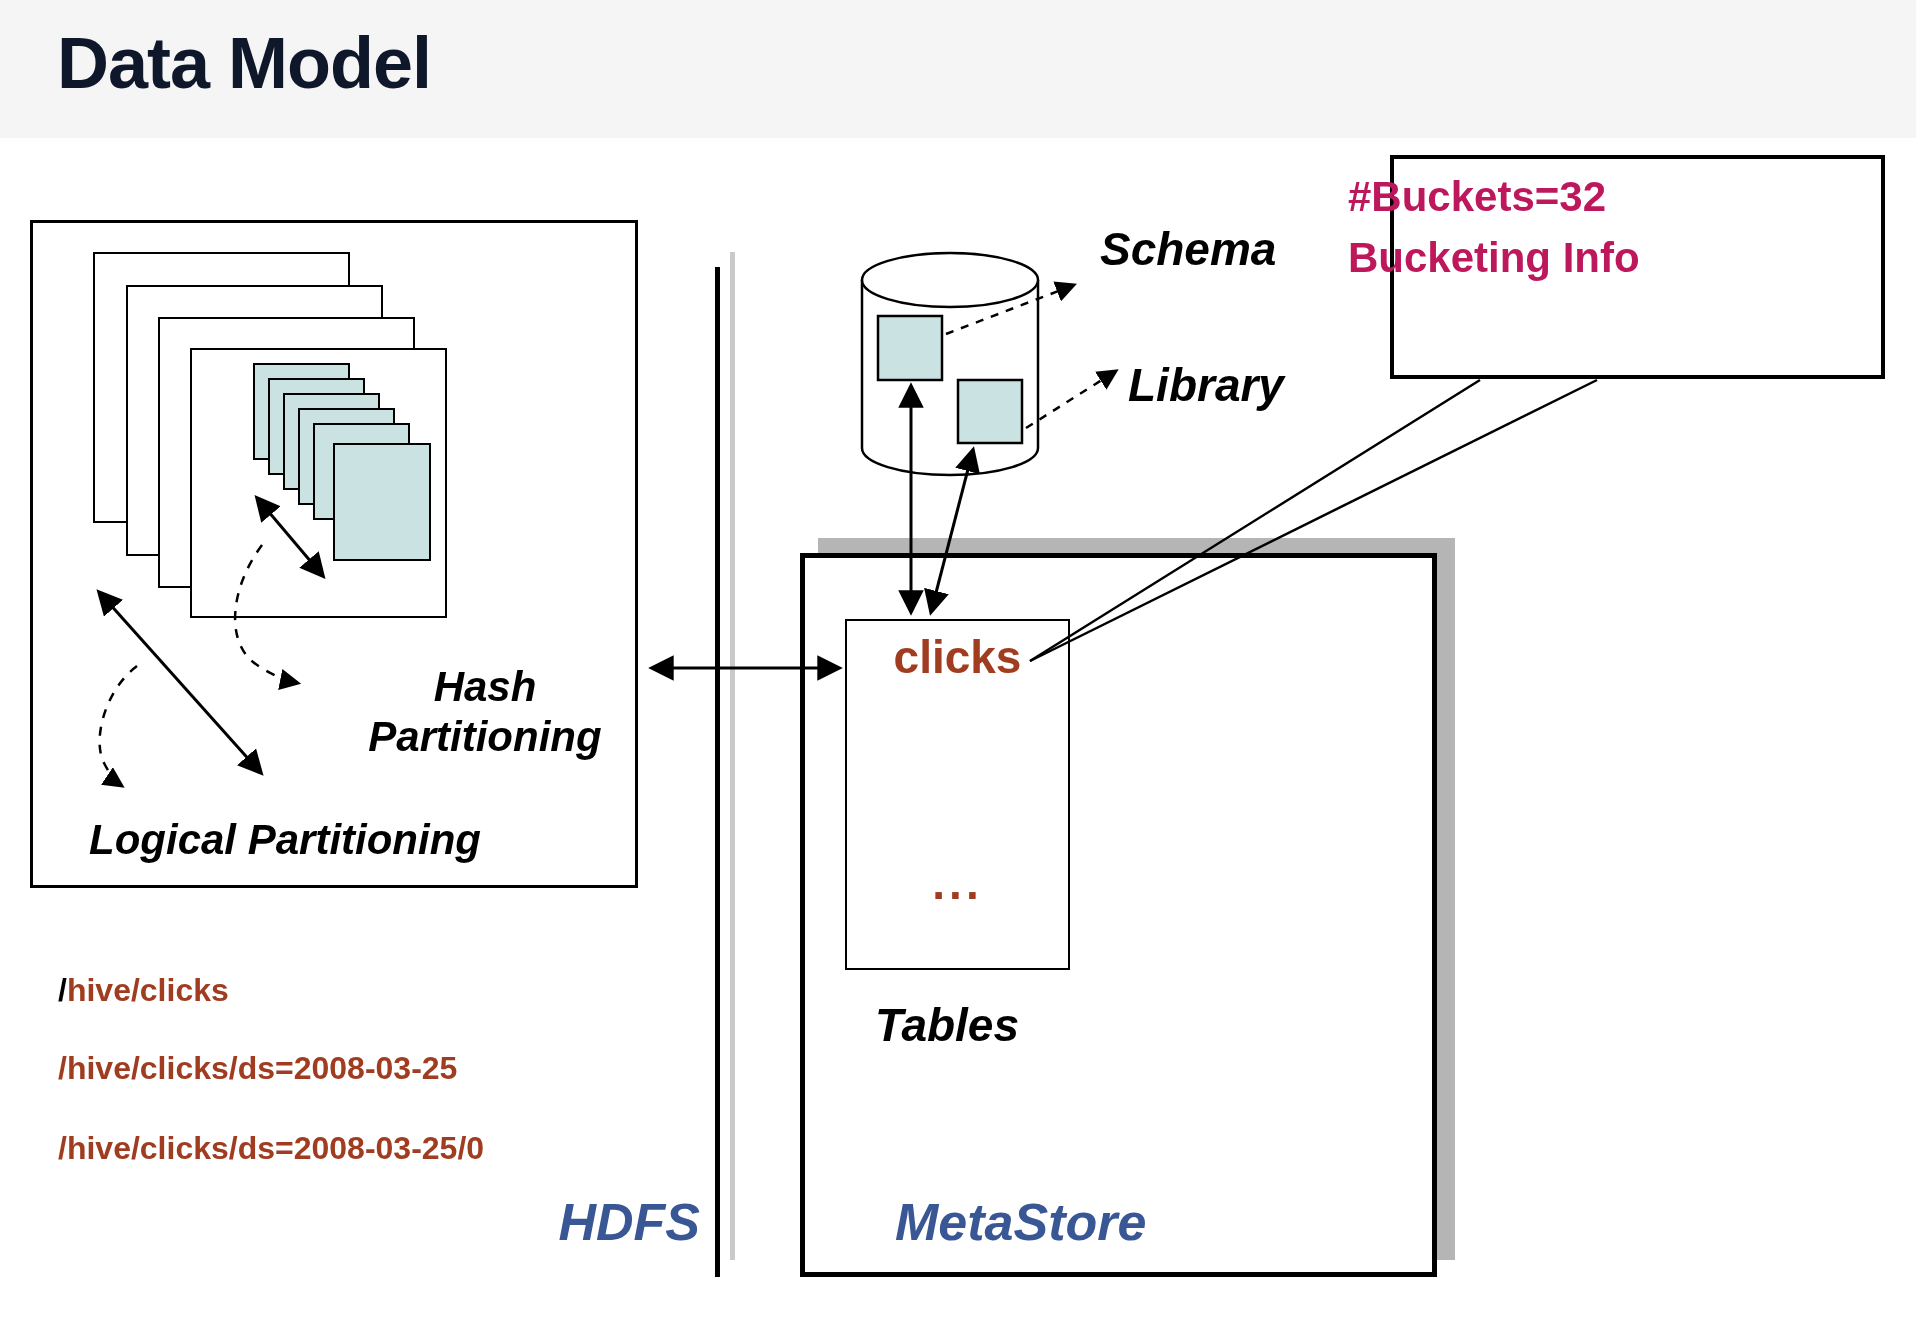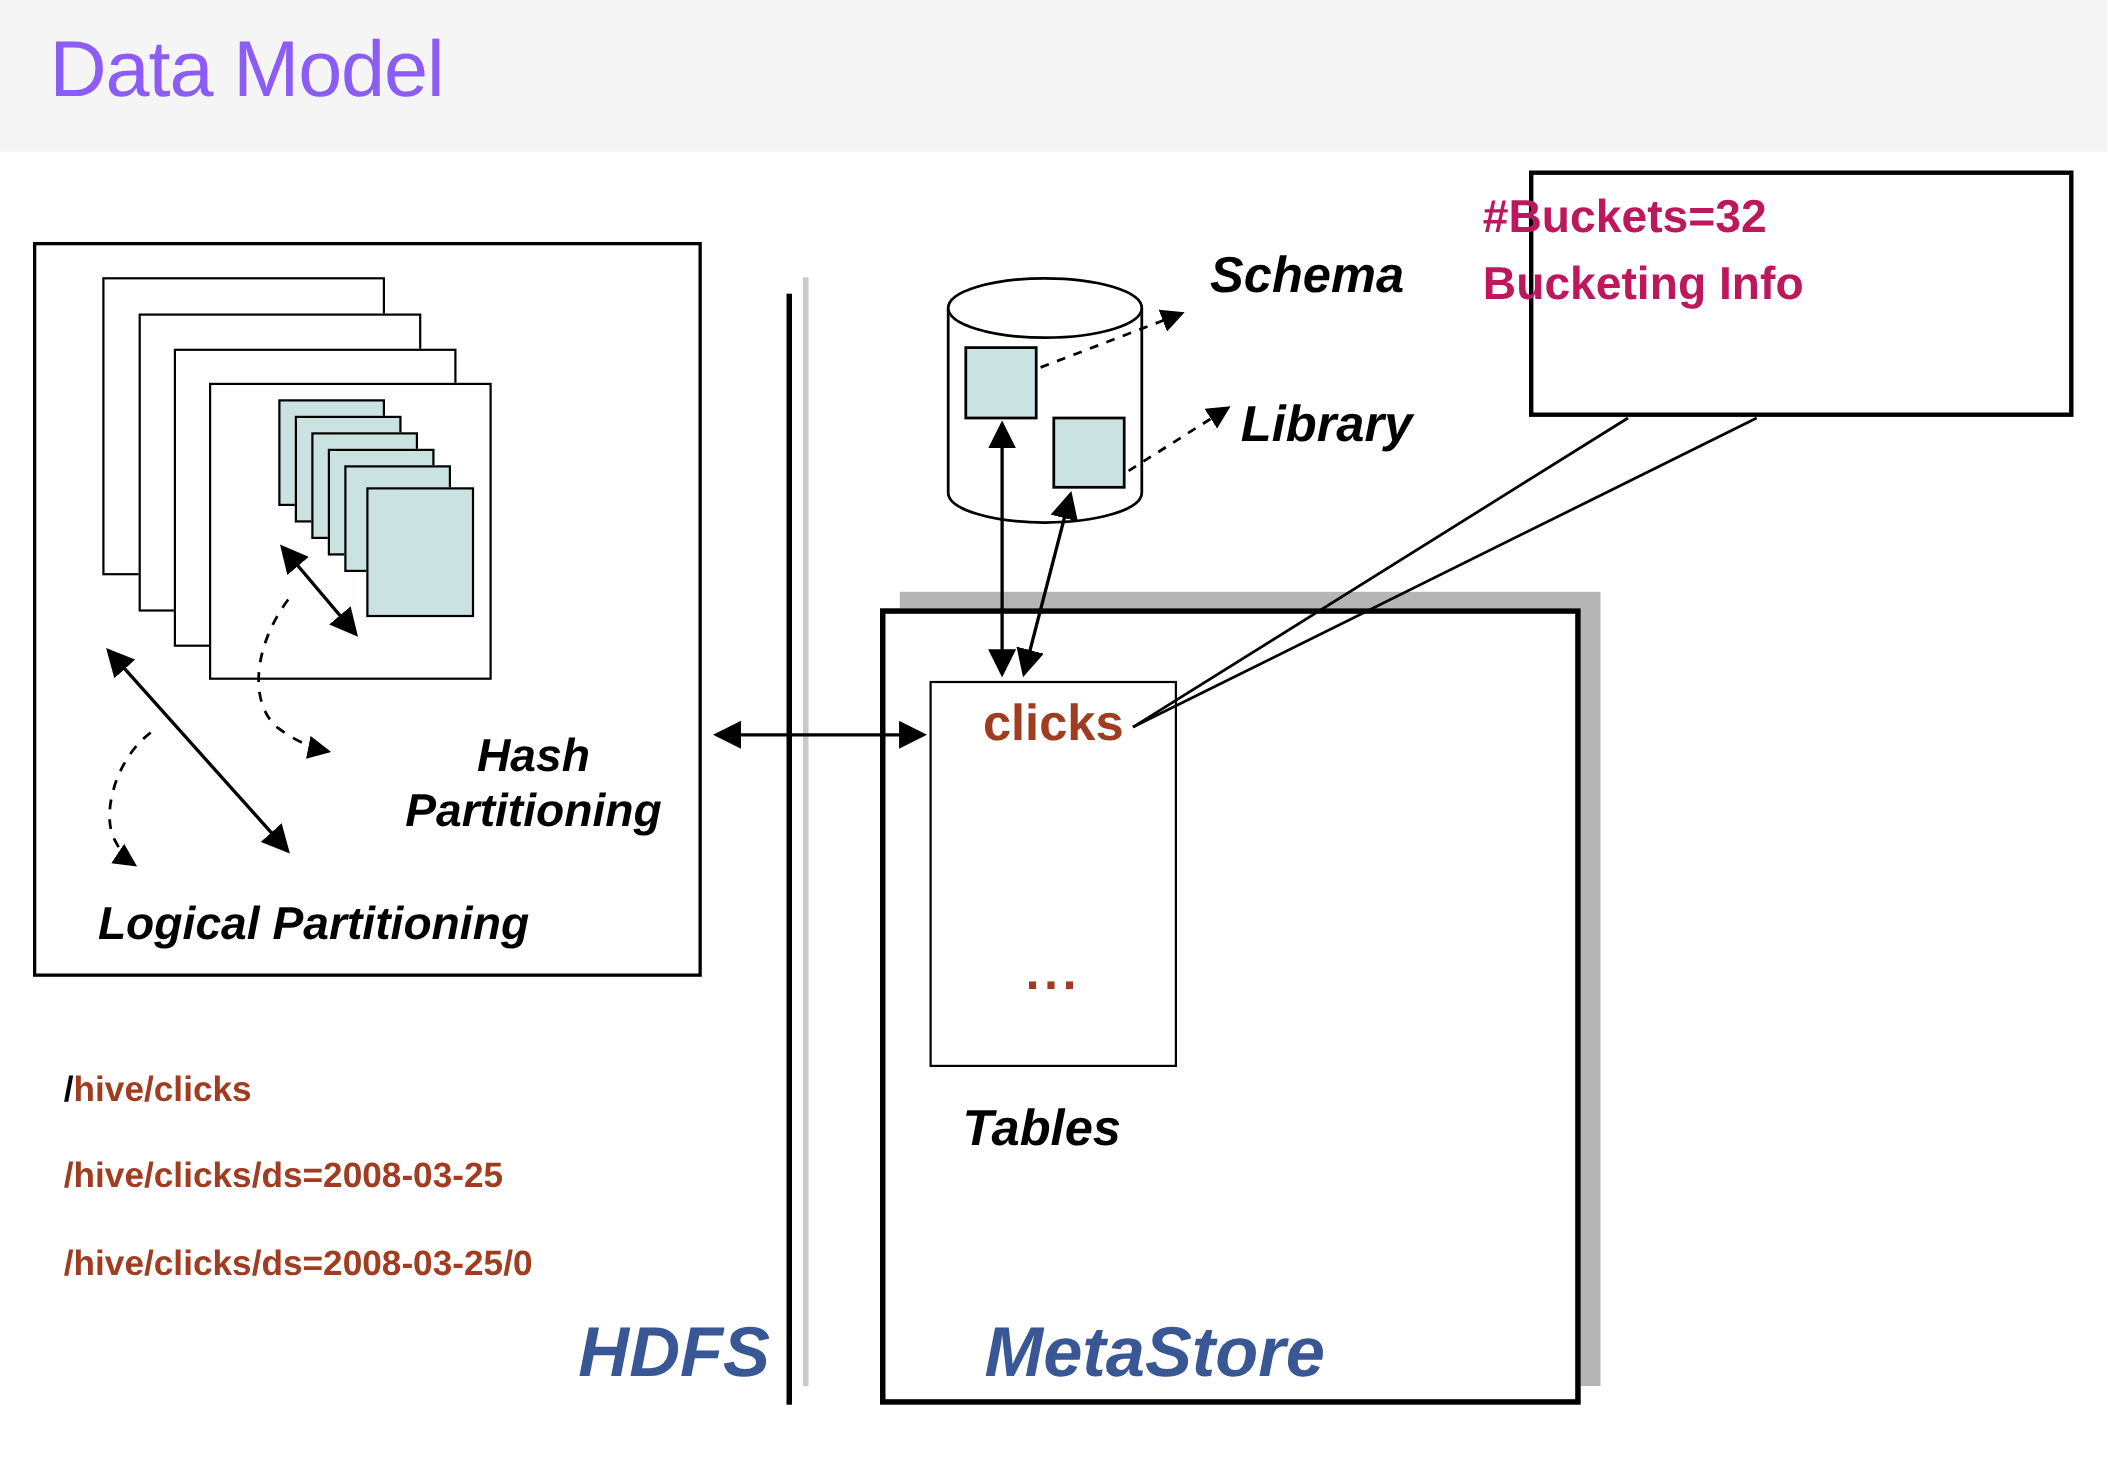--- a/index.html
+++ b/index.html
@@ -4,34 +4,34 @@
 <style>
   html,body{margin:0;padding:0;}
   body{
     width:1916px;height:1332px;position:relative;overflow:hidden;
     background:#ffffff;
     font-family:"Liberation Sans","DejaVu Sans",sans-serif;
   }
   .abs{position:absolute;}
   .box{position:absolute;background:#ffffff;border:2.5px solid #000;box-sizing:border-box;}
   .header-band{left:0;top:0;width:1916px;height:138px;background:#f5f5f6;}
-  .slide-title{left:45px;top:22px;font-size:72px;font-weight:normal;color:#8b5cf6;letter-spacing:-1px;}
+  .slide-title{left:57px;top:22px;font-size:72px;font-weight:bold;color:#0f172a;letter-spacing:-1px;}
   .hdfs-panel{left:30px;top:220px;width:608px;height:668px;border-width:3px;}
   .page{width:257px;height:271px;}
   .teal{position:absolute;background:#cbe2e2;border:2.5px solid #000;box-sizing:border-box;}
   .lbl-italic{font-style:italic;font-weight:bold;color:#000;}
   .divider-gray{left:730px;top:252px;width:5px;height:1008px;background:#c9c9c9;}
   .divider-black{left:715px;top:267px;width:5px;height:1010px;background:#000;}
   .ms-shadow{left:818px;top:538px;width:637px;height:722px;background:#b5b5b5;}
   .ms-box{left:800px;top:553px;width:637px;height:724px;border-width:5px;}
   .clicks-box{left:845px;top:619px;width:225px;height:351px;border-width:2.5px;}
   .callout-box{left:1390px;top:155px;width:495px;height:224px;border-width:4px;}
   .callout-text{left:1348px;top:166px;font-size:42px;font-weight:600;color:#be185d;line-height:61px;}
   .brown{color:#a03c20;}
-  .blue-big{font-size:64px;font-style:italic;font-weight:bold;color:#3a5795;}
+  .blue-big{font-size:52px;font-style:italic;font-weight:bold;color:#3a5795;}
   .path-line{font-size:32px;font-weight:600;color:#a03c20;}
   svg.overlay{position:absolute;left:0;top:0;pointer-events:none;}
 </style>
 </head>
 <body>
 
 <div class="abs header-band"></div>
 <div class="abs slide-title">Data Model</div>
 
 <div class="box hdfs-panel"></div>

